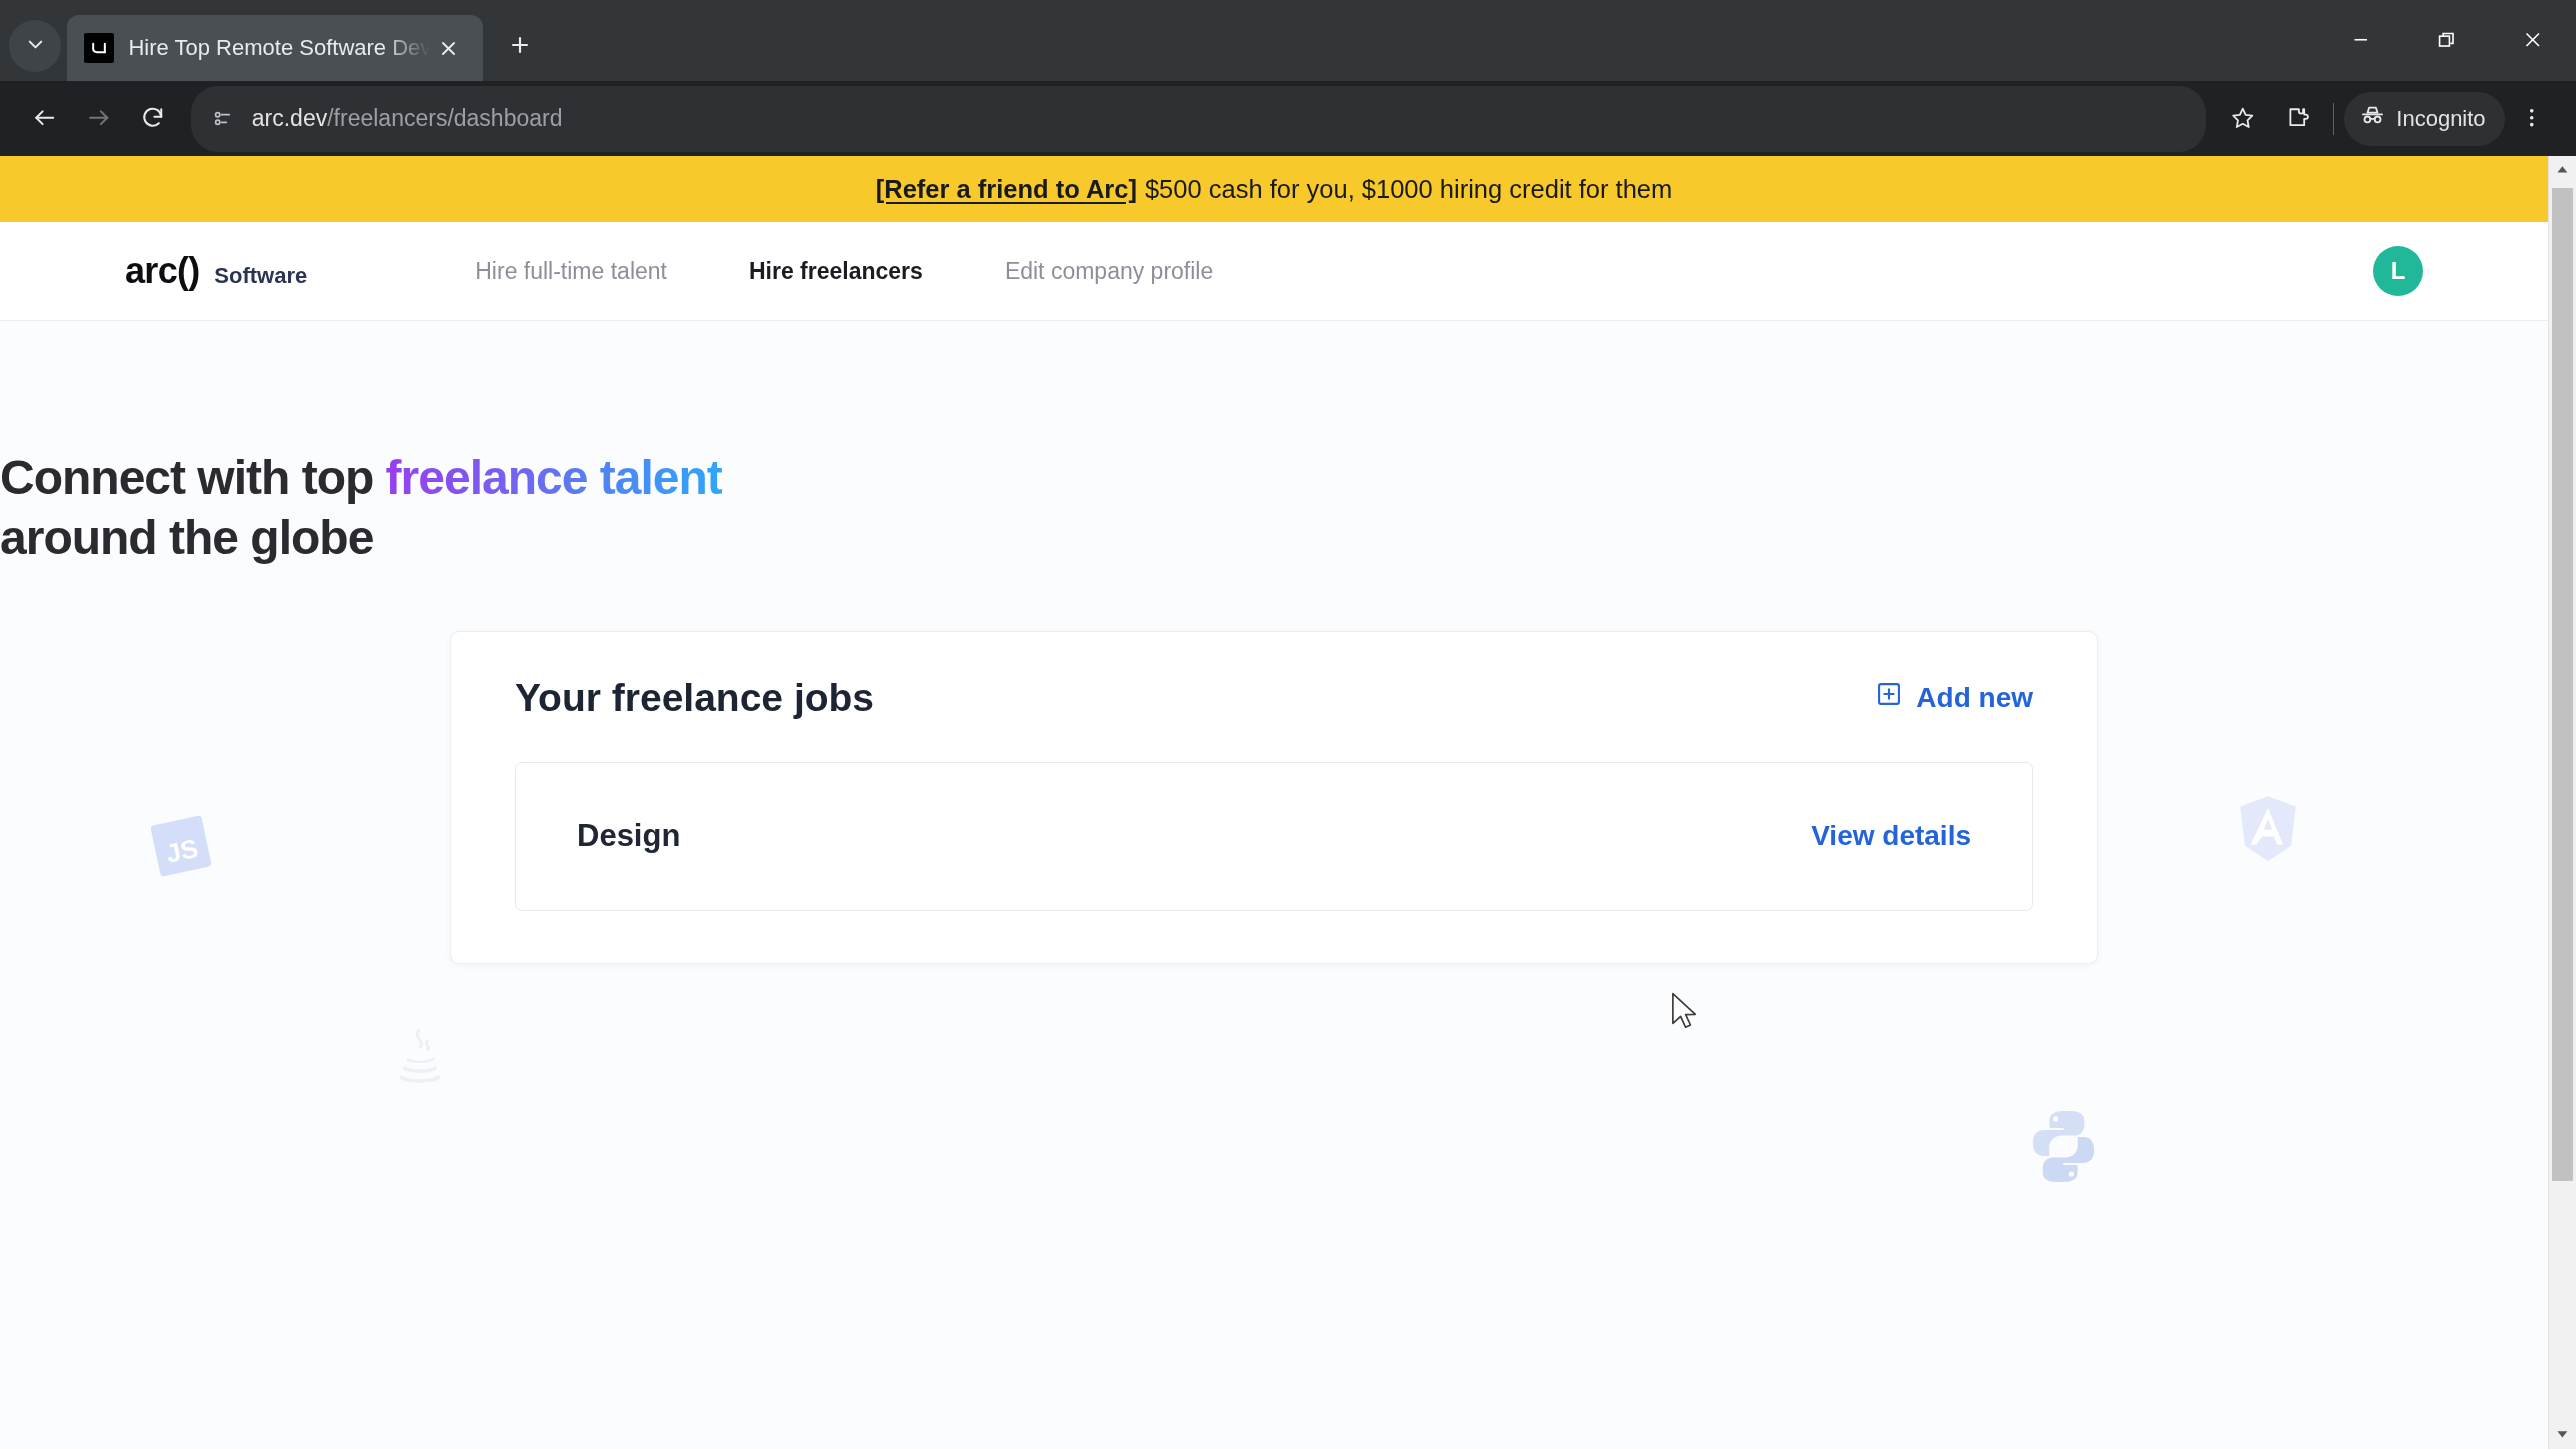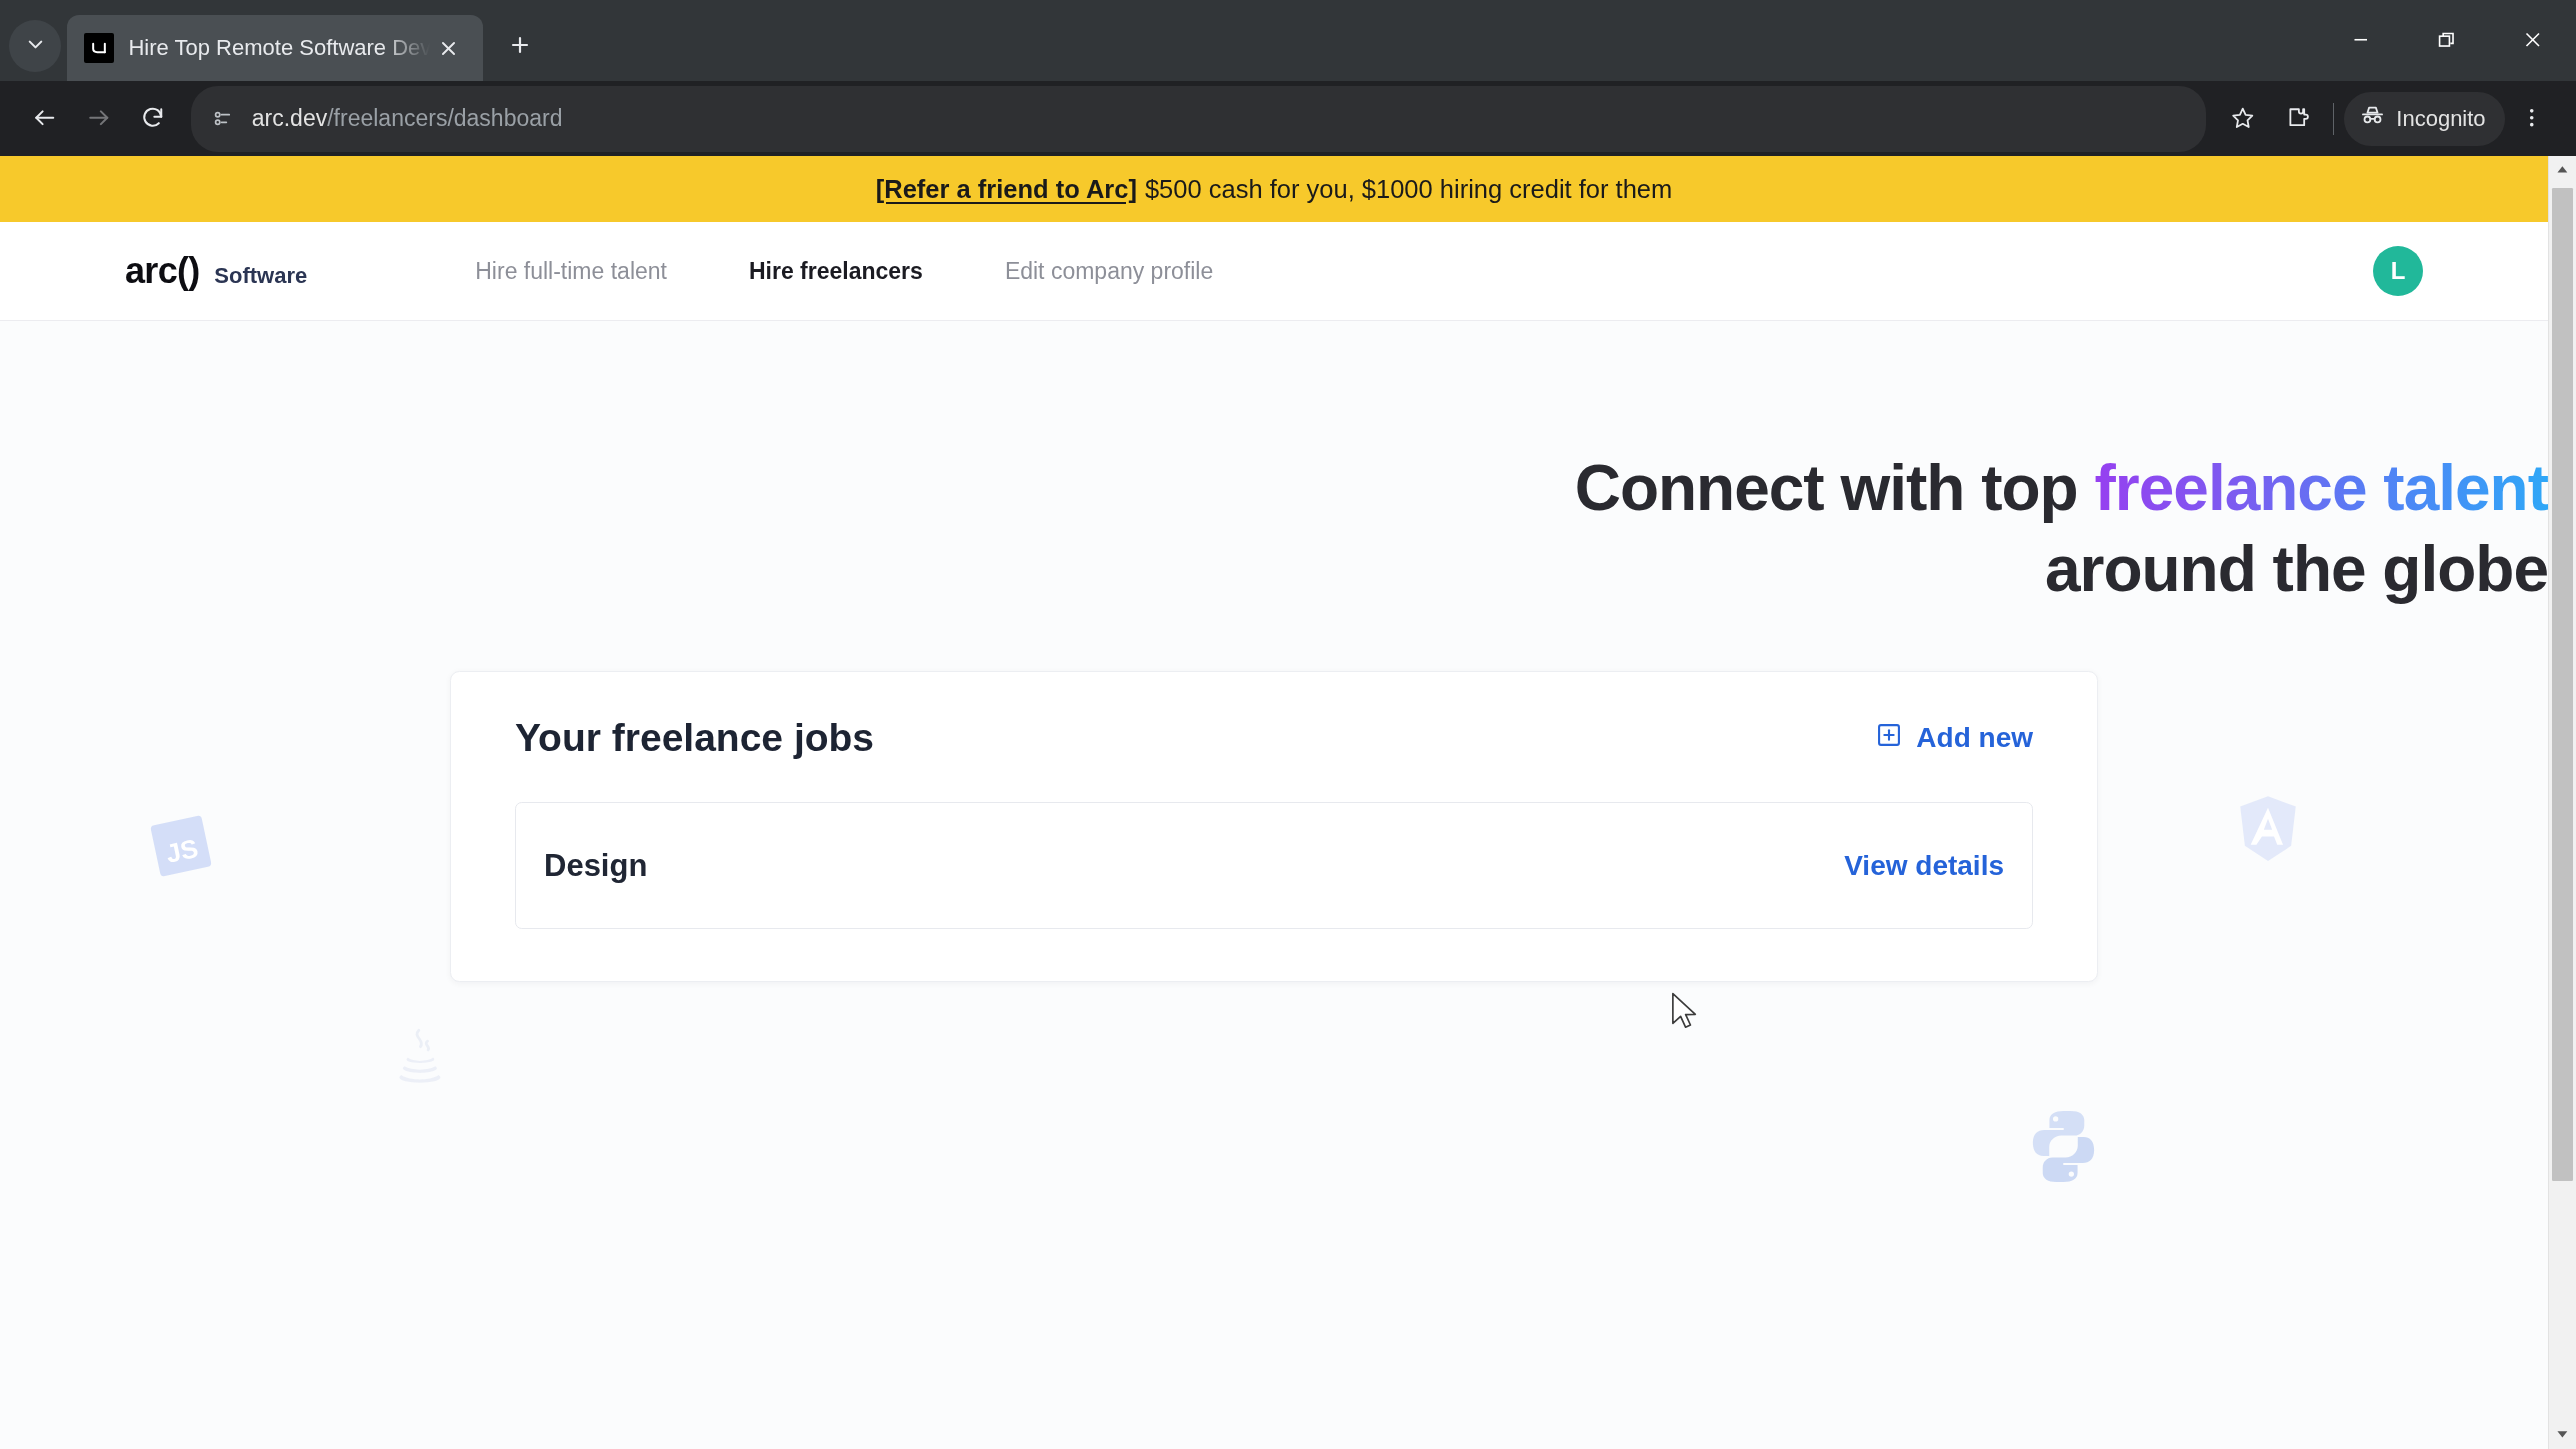--- a/index.html
+++ b/index.html
@@ -106,21 +106,21 @@
 
   .avatar {
     position:absolute; right: 125px; top: 50%; transform: translateY(-50%);
     width: 50px; height: 50px; border-radius: 50%; background: #21b89a;
     display:flex; align-items:center; justify-content:center;
     color:#ffffff; font-size: 24px; font-weight: 600;
   }
 
   .hero { position: relative; padding-top: 127px; }
   .headline {
-    text-align: right; font-size: 64px; line-height: 1.26; font-weight: bold;
+    text-align: left; font-size: 48px; line-height: 1.26; font-weight: bold;
     color: #2a2a30; letter-spacing: -1px; position: relative; z-index: 2;
     font-family: "Liberation Sans", sans-serif;
   }
   .grad {
     background-image: linear-gradient(90deg, #9640f0 0%, #7b5cf0 32%, #4f85f5 66%, #2fa7f7 100%);
     -webkit-background-clip: text; background-clip: text; color: transparent;
   }
 
   
   .deco { position:absolute; z-index: 1; pointer-events:none; }
@@ -138,23 +138,23 @@
     padding: 44px 64px 52px 64px;
   }
   .card-head { display:flex; align-items:center; justify-content:space-between; }
   .card-title { font-size: 39px; font-weight: bold; color:#1d2433; }
   .addnew { display:flex; align-items:center; gap: 13.4px; }
   .addnew svg { width: 28px; height: 28px; }
   .addnew span { font-size: 28px; color:#2563d9; font-weight: 600; }
 
   .joblist { margin-top: 42px; }
   .jobrow {
-    border: 0.7px solid #e7e9ee; border-radius: 6.7px; height: 127px;
+    border: 0.7px solid #e7e9ee; border-radius: 6.7px; height: 149px;
     display:flex; align-items:center; justify-content:space-between;
-    padding: 0 28px; background:#fff;gap:47px;
+    padding: 0 61px; background:#fff;gap:47px;
   }
   .jobname { font-size: 31px; font-weight: bold; color:#202634; }
   .joblink { font-size: 28px; color:#2563d9; font-weight: 600; }
 
   
   .scrollbar { width: 28px; background:#f1f1f1; border-left:0.7px solid #e2e2e2; display:flex; flex-direction:column; flex:0 0 28px; }
   .sb-arrow { height: 28px; display:flex; align-items:center; justify-content:center; }
   .sb-arrow svg { width: 14.8px; height: 14.8px; }
   .sb-track { flex:1 1 auto; position:relative; }
   .sb-thumb { position:absolute; left:2.7px; right:2.7px; top: 4px; height: 993px; background:#c1c1c1; border-radius: 1.3px; }

